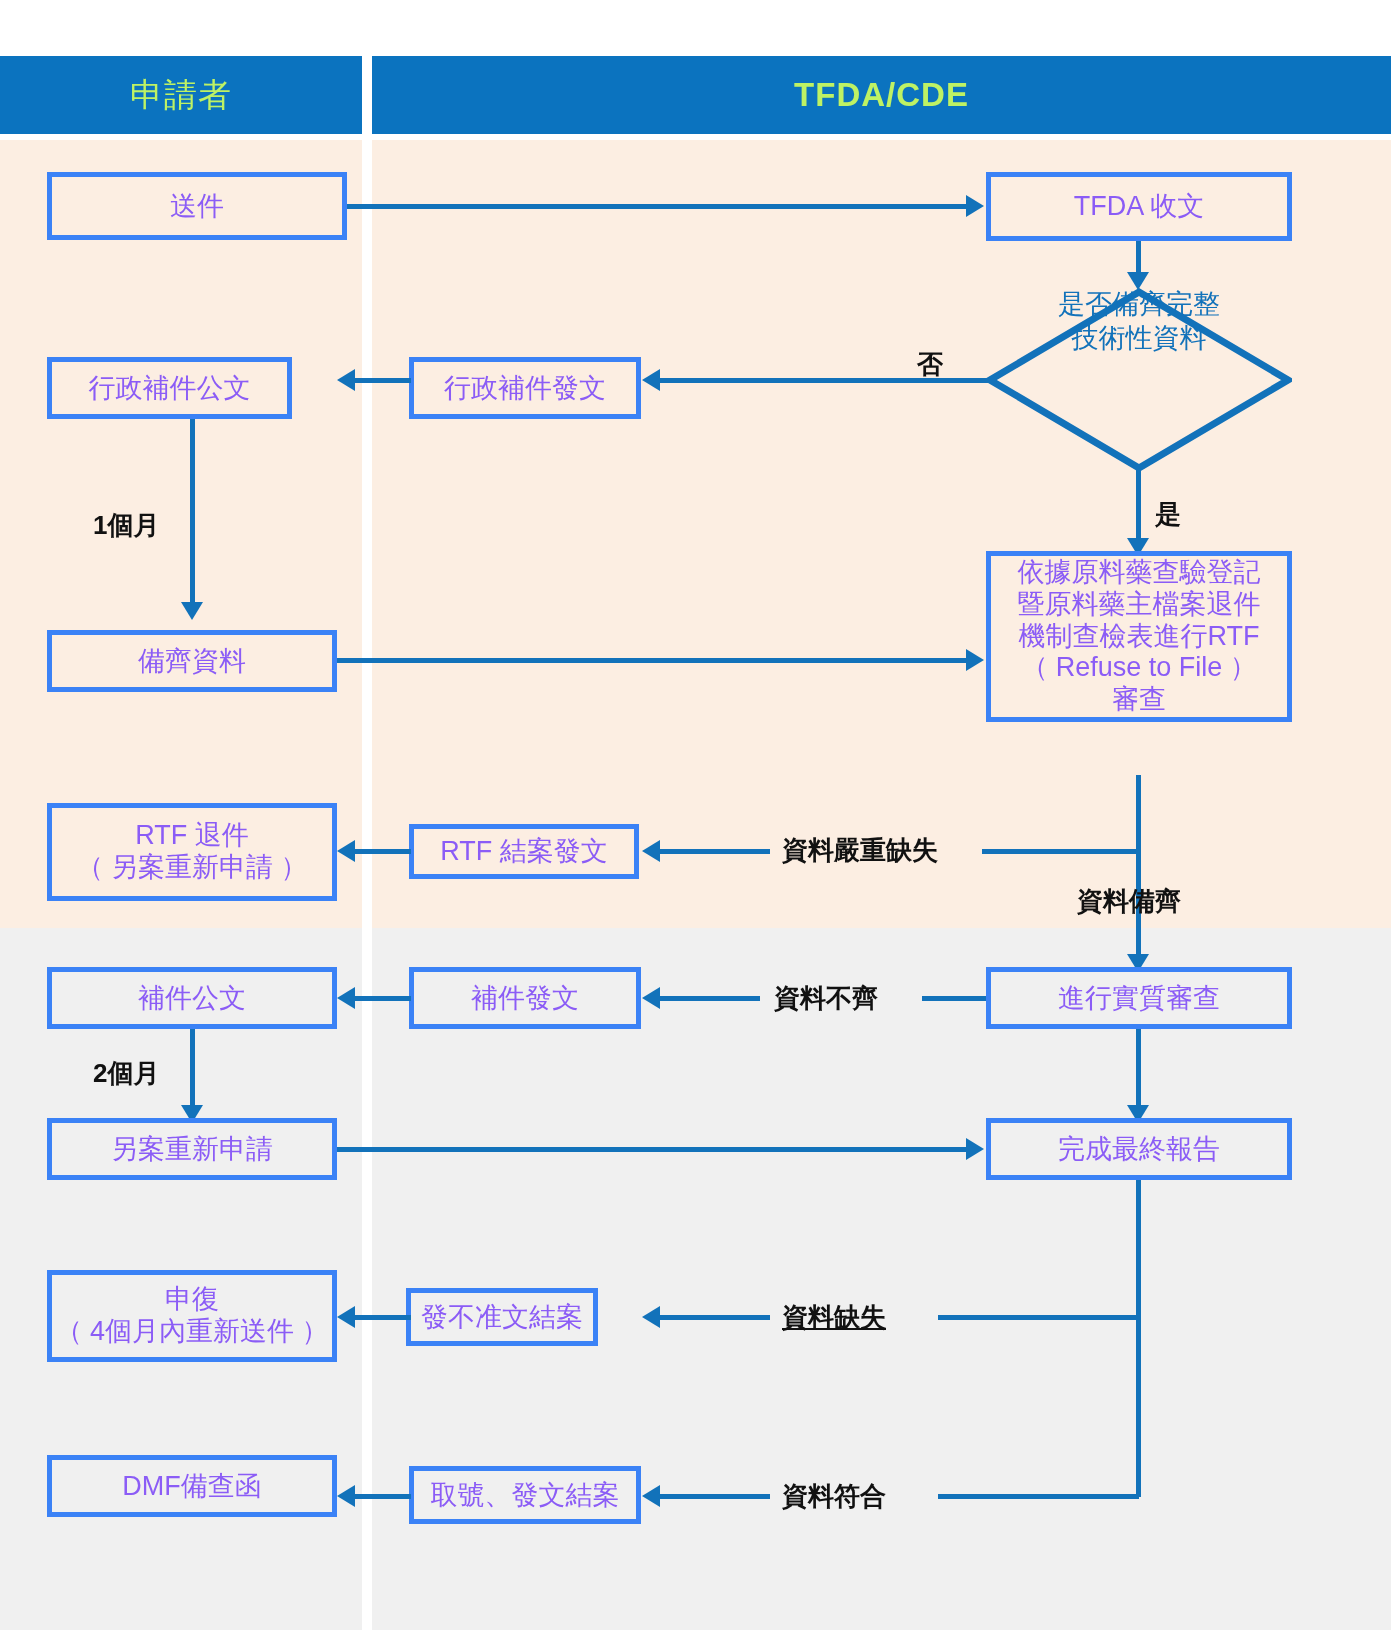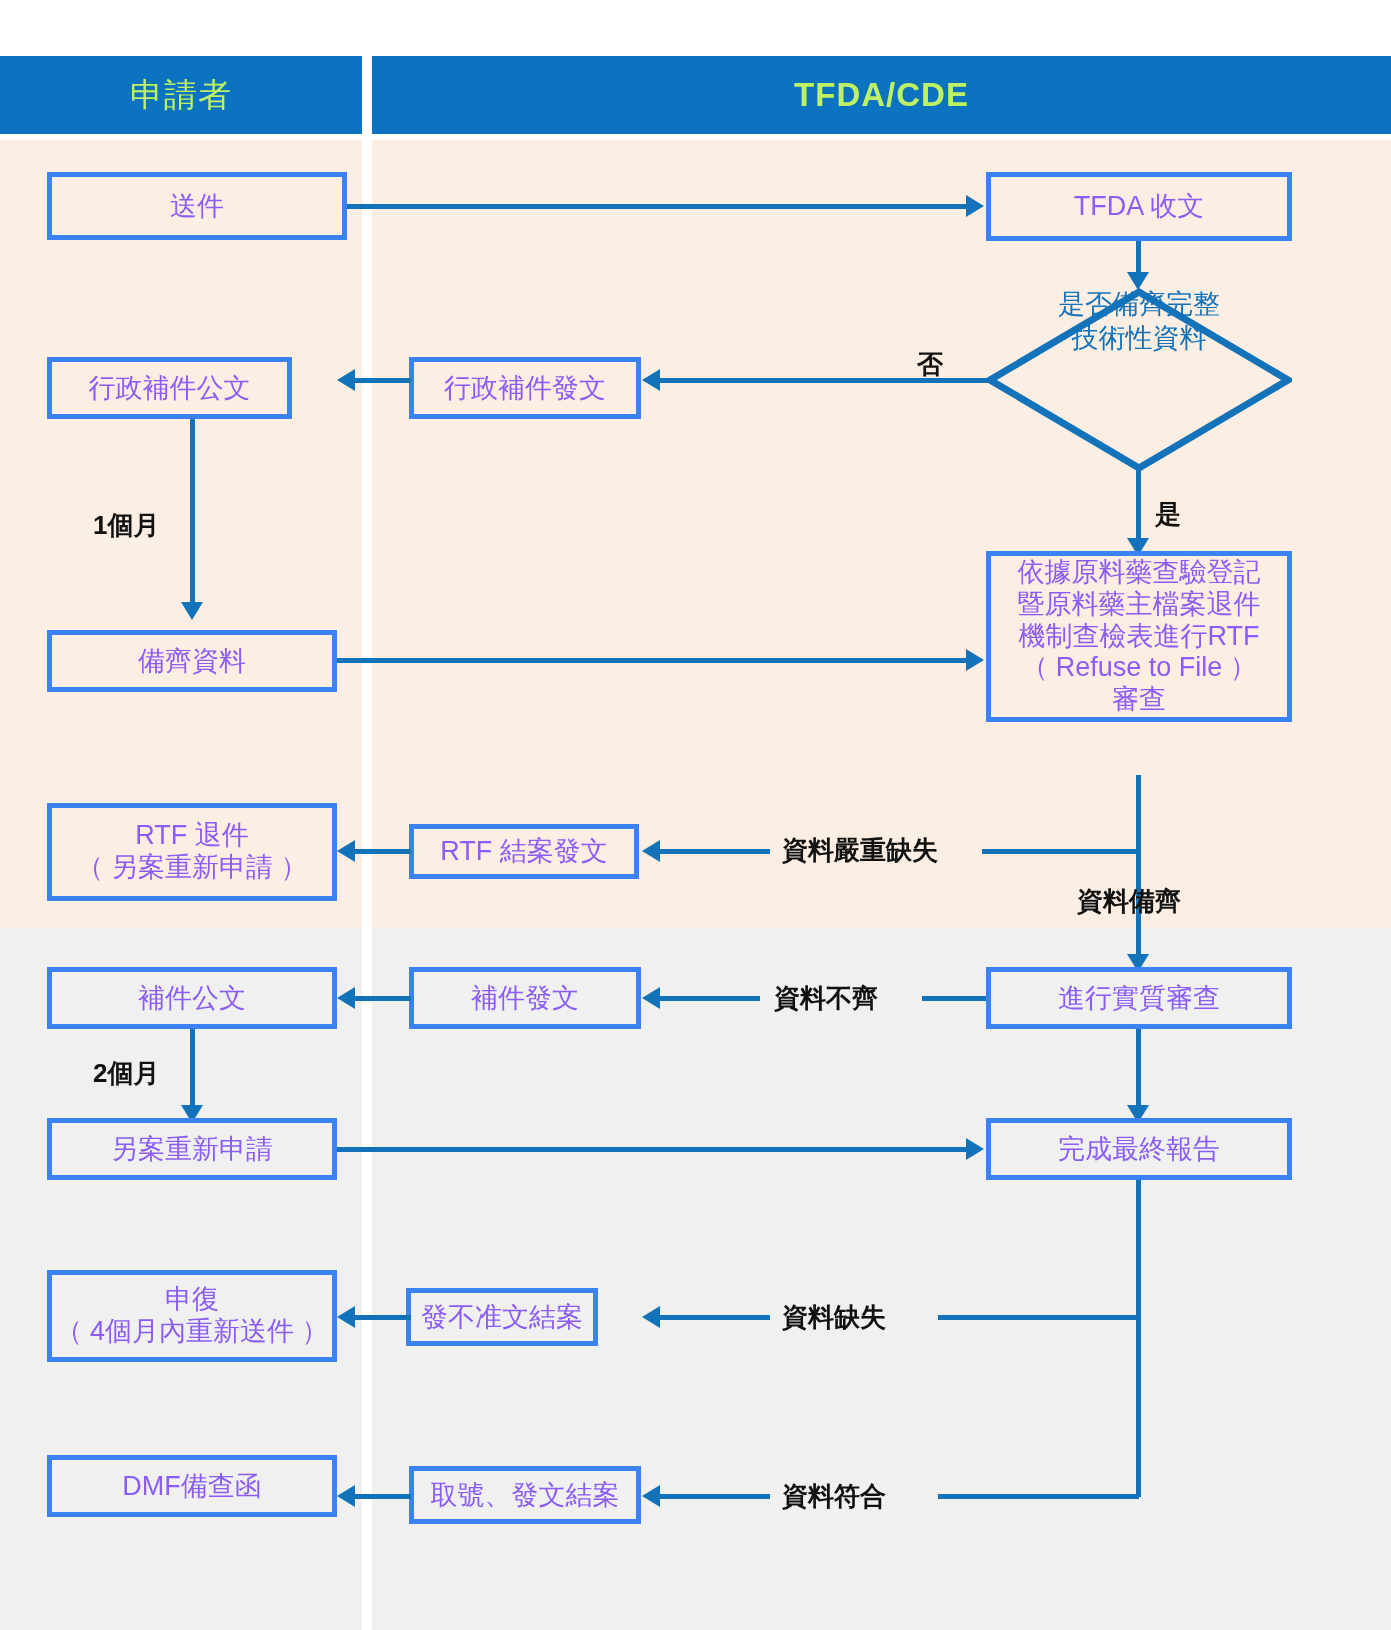--- a/index.html
+++ b/index.html
@@ -151,21 +151,21 @@
   <div class="box" style="left:47px;top:1118px;width:290px;height:62px;">另案重新申請</div>
   <div class="box" style="left:986px;top:1118px;width:306px;height:62px;">完成最終報告</div>
   <div class="ln lnh" style="left:337px;top:1147px;width:631px;"></div>
   <div class="arrow ar-right" style="left:966px;top:1138px;"></div>
 
   <div class="ln lnv" style="left:1136px;top:1180px;height:317px;"></div>
 
   <div class="ln lnh" style="left:660px;top:1315px;width:110px;"></div>
   <div class="ln lnh" style="left:938px;top:1315px;width:201px;"></div>
   <div class="arrow ar-left" style="left:642px;top:1306px;"></div>
-  <div class="elabel" style="left:782px;top:1300px;">資料缺失</div>
+  <div class="elabel" style="left:782px;top:1300px;text-decoration:underline;">資料缺失</div>
 
   <div class="box" style="left:406px;top:1288px;width:192px;height:58px;">發不准文結案</div>
   <div class="box multiline" style="left:47px;top:1270px;width:290px;height:92px;">
     <span>
       <span>申復</span><br>
       <span>（ 4個月內重新送件 ）</span>
     </span>
   </div>
   <div class="ln lnh" style="left:355px;top:1315px;width:56px;"></div>
   <div class="arrow ar-left" style="left:337px;top:1306px;"></div>

